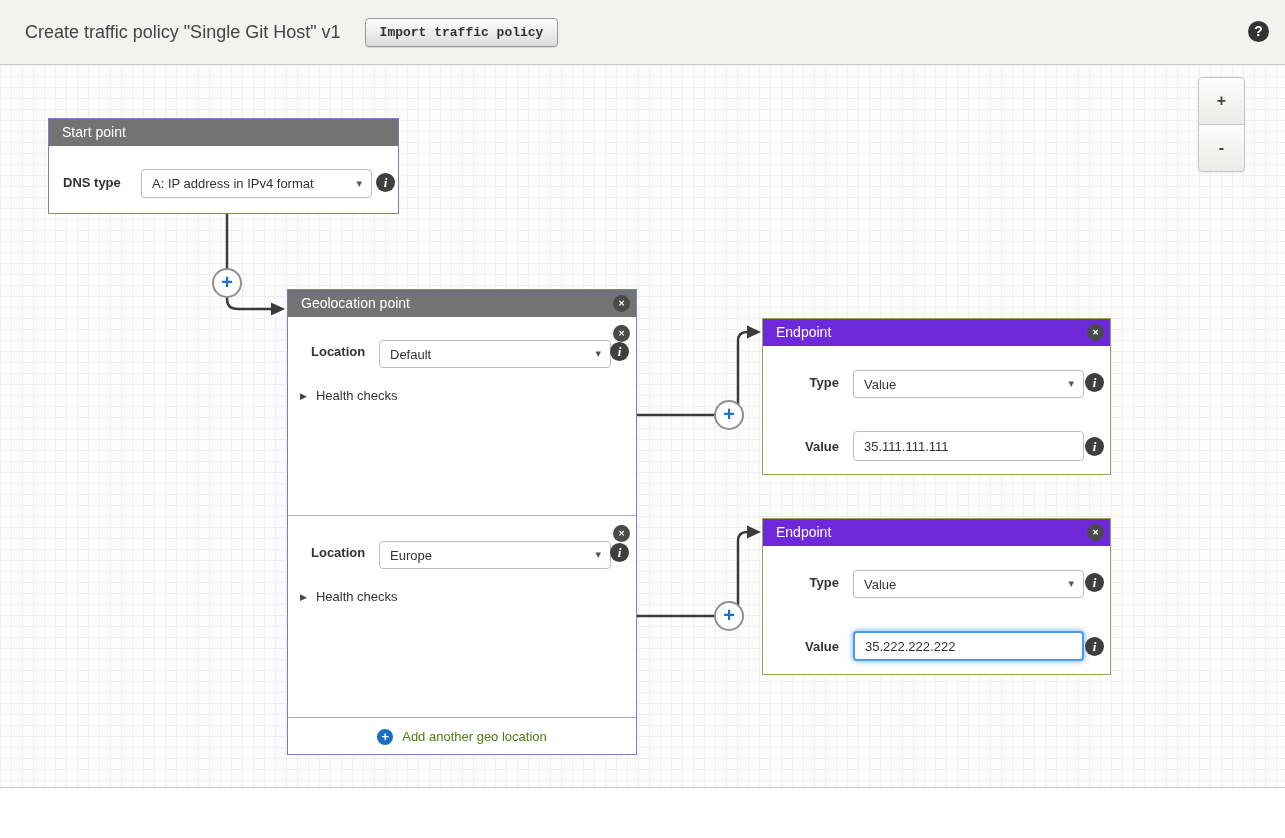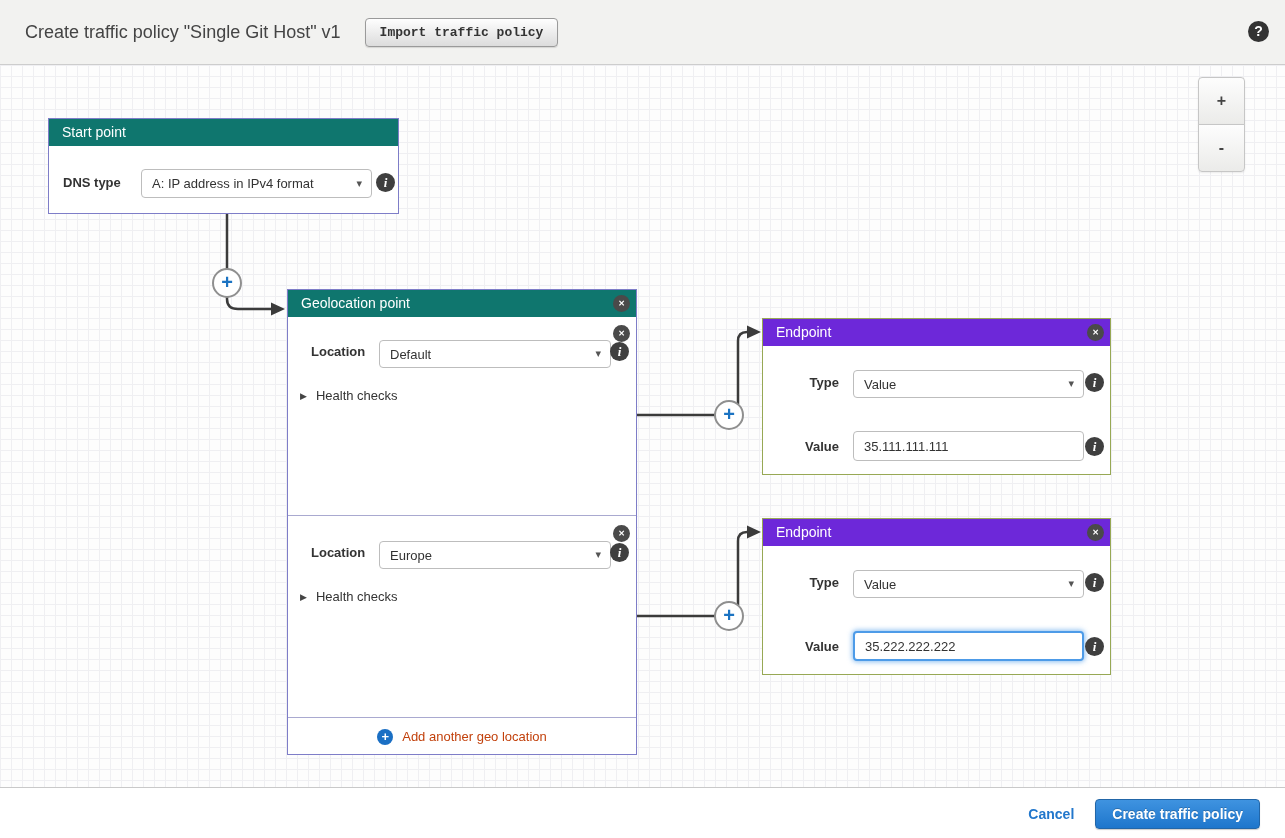--- a/index.html
+++ b/index.html
@@ -55,21 +55,21 @@
   .zoomctl button:last-child  { border-radius:0 0 4px 4px; margin-top:-1px; }
 
   
   .node { position:absolute; background:#fff; }
   .node.purple { border:1px solid #7e7dc8; }
   .node.green  { border:1px solid #97a854; }
   .node-header {
     position:relative; height:27px; line-height:27px;
     color:#fff; font-size:14px; padding-left:13px;
   }
-  .purple > .node-header { background:#0f766e; }
+  .purple > .node-header { background:#737373; }
   .green  > .node-header { background:#6d28d9; }
 
   .close {
     position:absolute; width:17px; height:17px; border-radius:50%;
     background:#4a4a4a; color:#fff; font-size:8px; font-weight:bold;
     display:flex; align-items:center; justify-content:center; cursor:pointer;
   }
   .info {
     position:absolute; width:19px; height:19px; border-radius:50%;
     background:#3f3f3f; color:#fff;
@@ -107,21 +107,21 @@
     position:absolute; left:0; top:427px; width:348px; height:38px;
     border-top:1px solid #a9a9d0;
     display:flex; align-items:center; justify-content:center; gap:9px;
     cursor:pointer;
   }
   .add-bullet {
     width:16px; height:16px; border-radius:50%; background:#1a6fc4;
     color:#fff; font-size:13px; font-weight:bold;
     display:flex; align-items:center; justify-content:center;
   }
-  .add-geo .add-label { font-size:13px; color:#c2410c; }
+  .add-geo .add-label { font-size:13px; color:#4d7c0f; }
 
   .plus-circle {
     position:absolute; width:30px; height:30px; border-radius:50%;
     background:#fff; border:2px solid #8f8f8f;
     display:flex; align-items:center; justify-content:center;
     color:#1b73c2; font-size:20px; font-weight:bold; line-height:1;
     cursor:pointer;
   }
   .plus-circle span { margin-top:-2px; }
 
@@ -265,18 +265,14 @@
         <span class="caret">▾</span>
       </div>
       <span class="info" style="left:322px; top:54px;">i</span>
       <span class="field-label" style="left:20px; top:120px; width:56px; text-align:right;">Value</span>
       <input class="text-input focused" style="left: 90px; top: 112px; width: 231px;" value="35.222.222.222">
       <span class="info" style="left:322px; top:118px;">i</span>
     </div>
 
   </div>
 
-  <footer class="bottombar">
-    <a class="cancel-link">Cancel</a>
-    <button class="btn-primary">Create traffic policy</button>
-  </footer>
 
 </div>
 
 </body></html>

